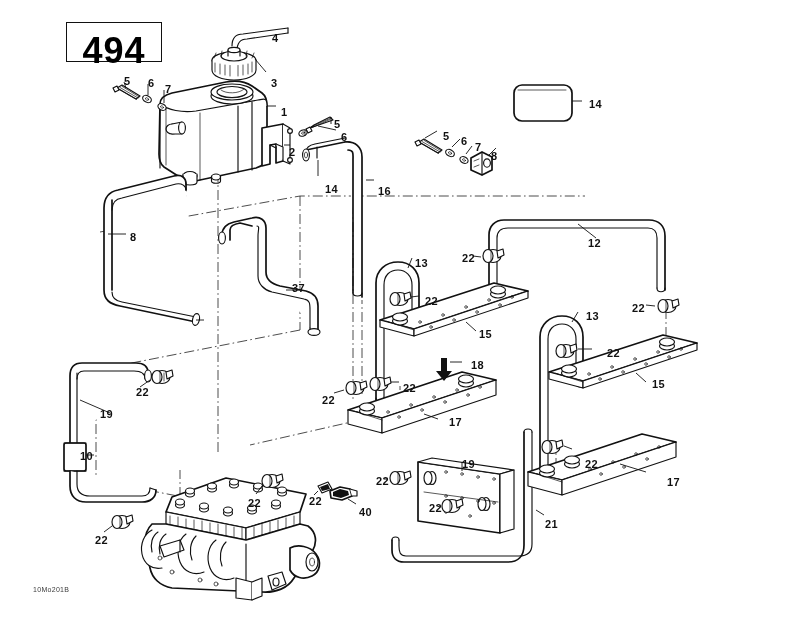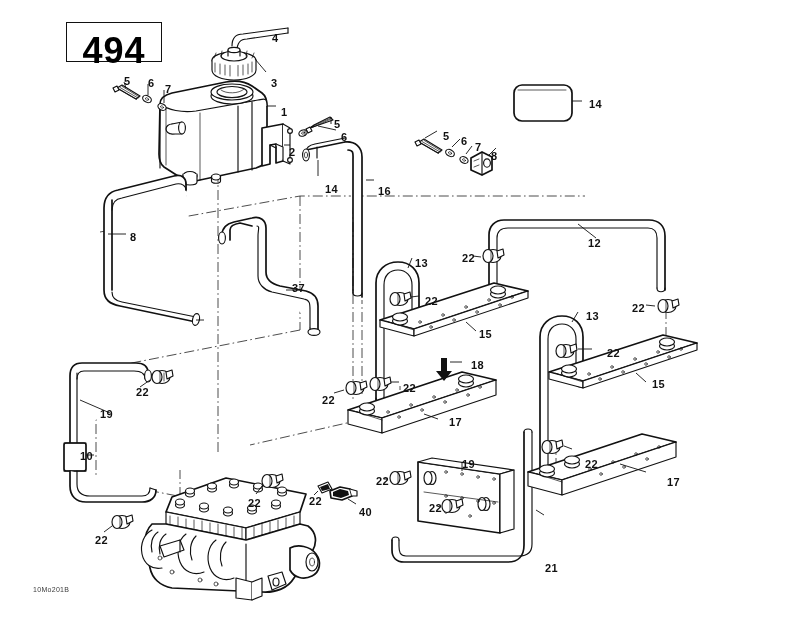--- a/index.html
+++ b/index.html
@@ -612,21 +612,21 @@
       <div class="lbl" style="left: 586px; top: 311px;">13</div>
       <div class="lbl" style="left: 479px; top: 329px;">15</div>
       <div class="lbl" style="left: 652px; top: 379px;">15</div>
       <div class="lbl" style="left: 449px; top: 417px;">17</div>
       <div class="lbl" style="left: 667px; top: 477px;">17</div>
       <div class="lbl" style="left: 462px; top: 459px;">19</div>
       <div class="lbl" style="left: 471px; top: 360px;">18</div>
       <div class="lbl" style="left: 100px; top: 409px;">19</div>
       <div class="lbl" style="left: 80px; top: 451px;">10</div>
       <div class="lbl" style="left: 359px; top: 507px;">40</div>
-      <div class="lbl" style="left: 545px; top: 519px; margin-top: 44px;">21</div>
+      <div class="lbl" style="left: 545px; top: 519px;">21</div>
       <div class="lbl" style="left: 136px; top: 387px;">22</div>
       <div class="lbl" style="left: 95px; top: 535px;">22</div>
       <div class="lbl" style="left: 248px; top: 498px;">22</div>
       <div class="lbl" style="left: 309px; top: 496px;">22</div>
       <div class="lbl" style="left: 322px; top: 395px;">22</div>
       <div class="lbl" style="left: 403px; top: 383px;">22</div>
       <div class="lbl" style="left: 425px; top: 296px;">22</div>
       <div class="lbl" style="left: 462px; top: 253px;">22</div>
       <div class="lbl" style="left: 376px; top: 476px;">22</div>
       <div class="lbl" style="left: 429px; top: 503px;">22</div>

